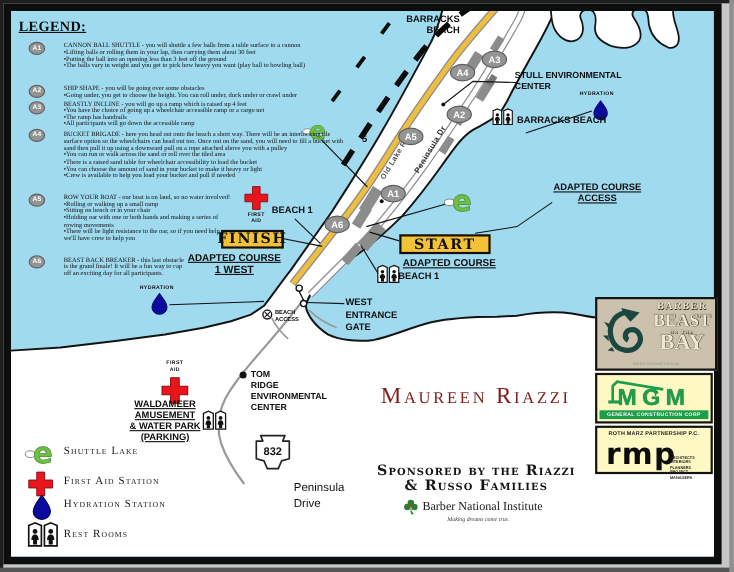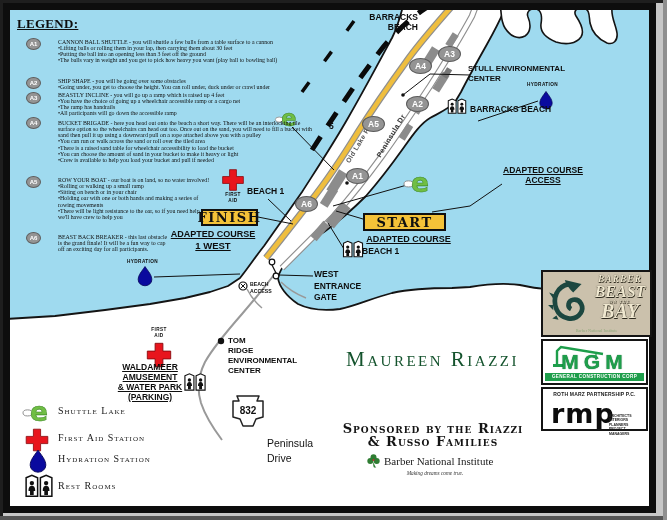--- a/index.html
+++ b/index.html
@@ -24,34 +24,34 @@
   .ml8{font-size:8px;line-height:9.6px;}
   .mlc{text-align:center;white-space:normal;text-decoration:underline;}
   .tiny{position:absolute;font:bold 4.7px/5.6px "Liberation Sans",sans-serif;color:#0d0d0d;
         letter-spacing:.4px;text-align:center;}
   .tiny2{position:absolute;font:bold 5.2px/6.6px "Liberation Sans",sans-serif;color:#0d0d0d;}
   .yellowbox{position:absolute;background:#F4C238;border:2.2px solid #101010;box-sizing:border-box;
       display:flex;align-items:center;justify-content:center;
       font:bold 13px "DejaVu Serif",serif;letter-spacing:1.5px;color:#101010;}
   .routename{position:absolute;font:10.5px "Liberation Sans",sans-serif;color:#111;margin-top:42px;}
   .maureen{position:absolute;font:21px "Liberation Serif",serif;font-variant:small-caps;
-           letter-spacing:2.5px;color:#14532d;text-align:center;}
+           letter-spacing:2.5px;color:#7f1d1d;text-align:center;}
   .spon{position:absolute;font:bold 13px "DejaVu Serif",serif;font-variant:small-caps;
         letter-spacing:1px;color:#141414;text-align:center;}
   .bni{position:absolute;display:flex;align-items:center;gap:3px;}
   .bni span{font:11px "Liberation Serif",serif;color:#222;}
   .bni-tag{position:absolute;font:italic 5.3px "Liberation Serif",serif;color:#333;text-align:center;}
   .keylbl{position:absolute;font:10px "Liberation Serif",serif;font-variant:small-caps;
           letter-spacing:1px;color:#1a1a1a;}
   
-  .logobox{position:absolute;box-sizing:border-box;background:#ffffff;border:2px solid #141414;}
+  .logobox{position:absolute;box-sizing:border-box;background:#fef9c3;border:2px solid #141414;}
   .beast{background:#CBC1AC;}
   .beast .btxt{position:absolute;left:46px;top:2px;width:62px;text-align:center;color:#EFE7CF;
       font-family:"Liberation Serif",serif;font-weight:bold;
-      text-shadow:0 0 1px #2e2a1e, 0.5px 0.5px 0 #2e2a1e;font-style:italic;}
+      text-shadow:0 0 1px #2e2a1e, 0.5px 0.5px 0 #2e2a1e;}
   .mgm-name{position:absolute;left:0;top:9px;width:100%;text-align:center;
       font:bold 21px "Liberation Sans",sans-serif;color:#1E9E4B;letter-spacing:5px;
       text-shadow:0 0 1px #0b5b2b;}
   .mgm-bar{position:absolute;left:2px;right:2px;bottom:2px;height:8px;background:#1E9E4B;
       color:#fff;font:bold 4.6px/8px "Liberation Sans",sans-serif;text-align:center;letter-spacing:.4px;}
   .rmp-top{position:absolute;left:0;top:2px;width:100%;text-align:center;
       font:bold 5px "Liberation Sans",sans-serif;color:#222;letter-spacing:.2px;}
   .rmp-name{position:absolute;left:8px;top:2px;font:bold 27px/27px "DejaVu Sans",sans-serif;
       color:#0c0c0c;letter-spacing:1px;}
   .rmp-side{position:absolute;left:66px;top:16px;font:bold 3.5px/4.4px "Liberation Sans",sans-serif;color:#222;}

